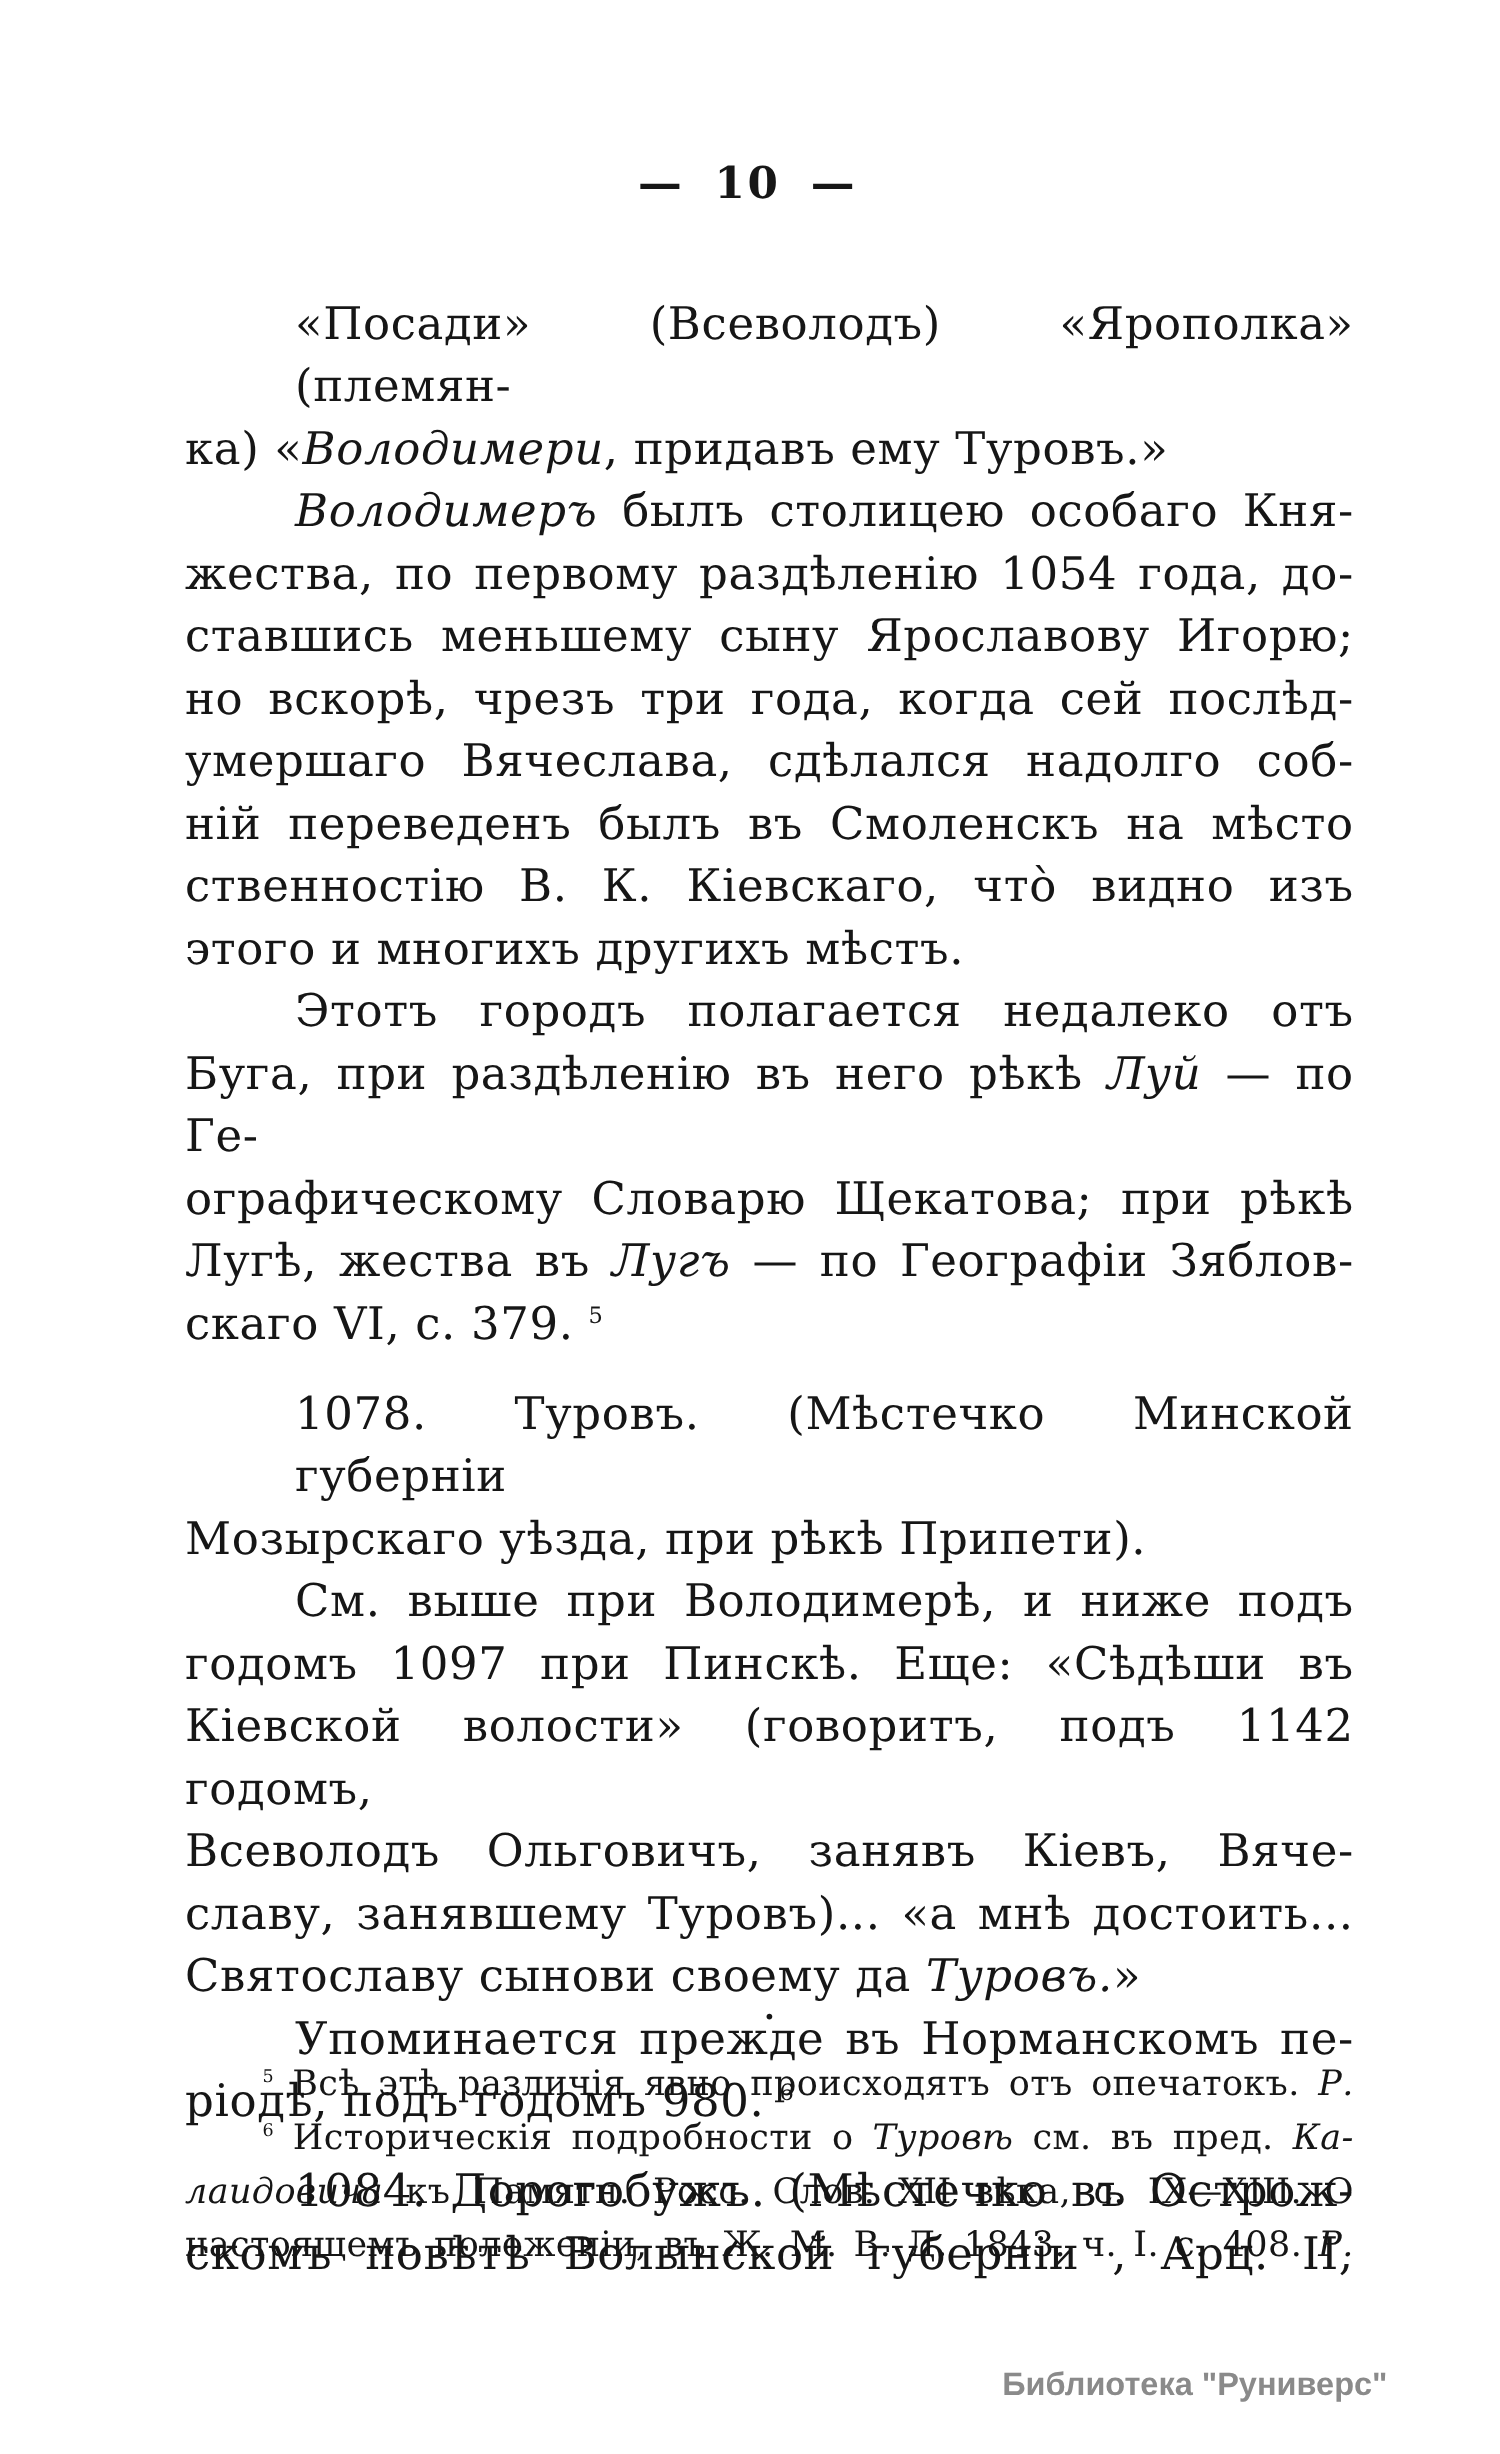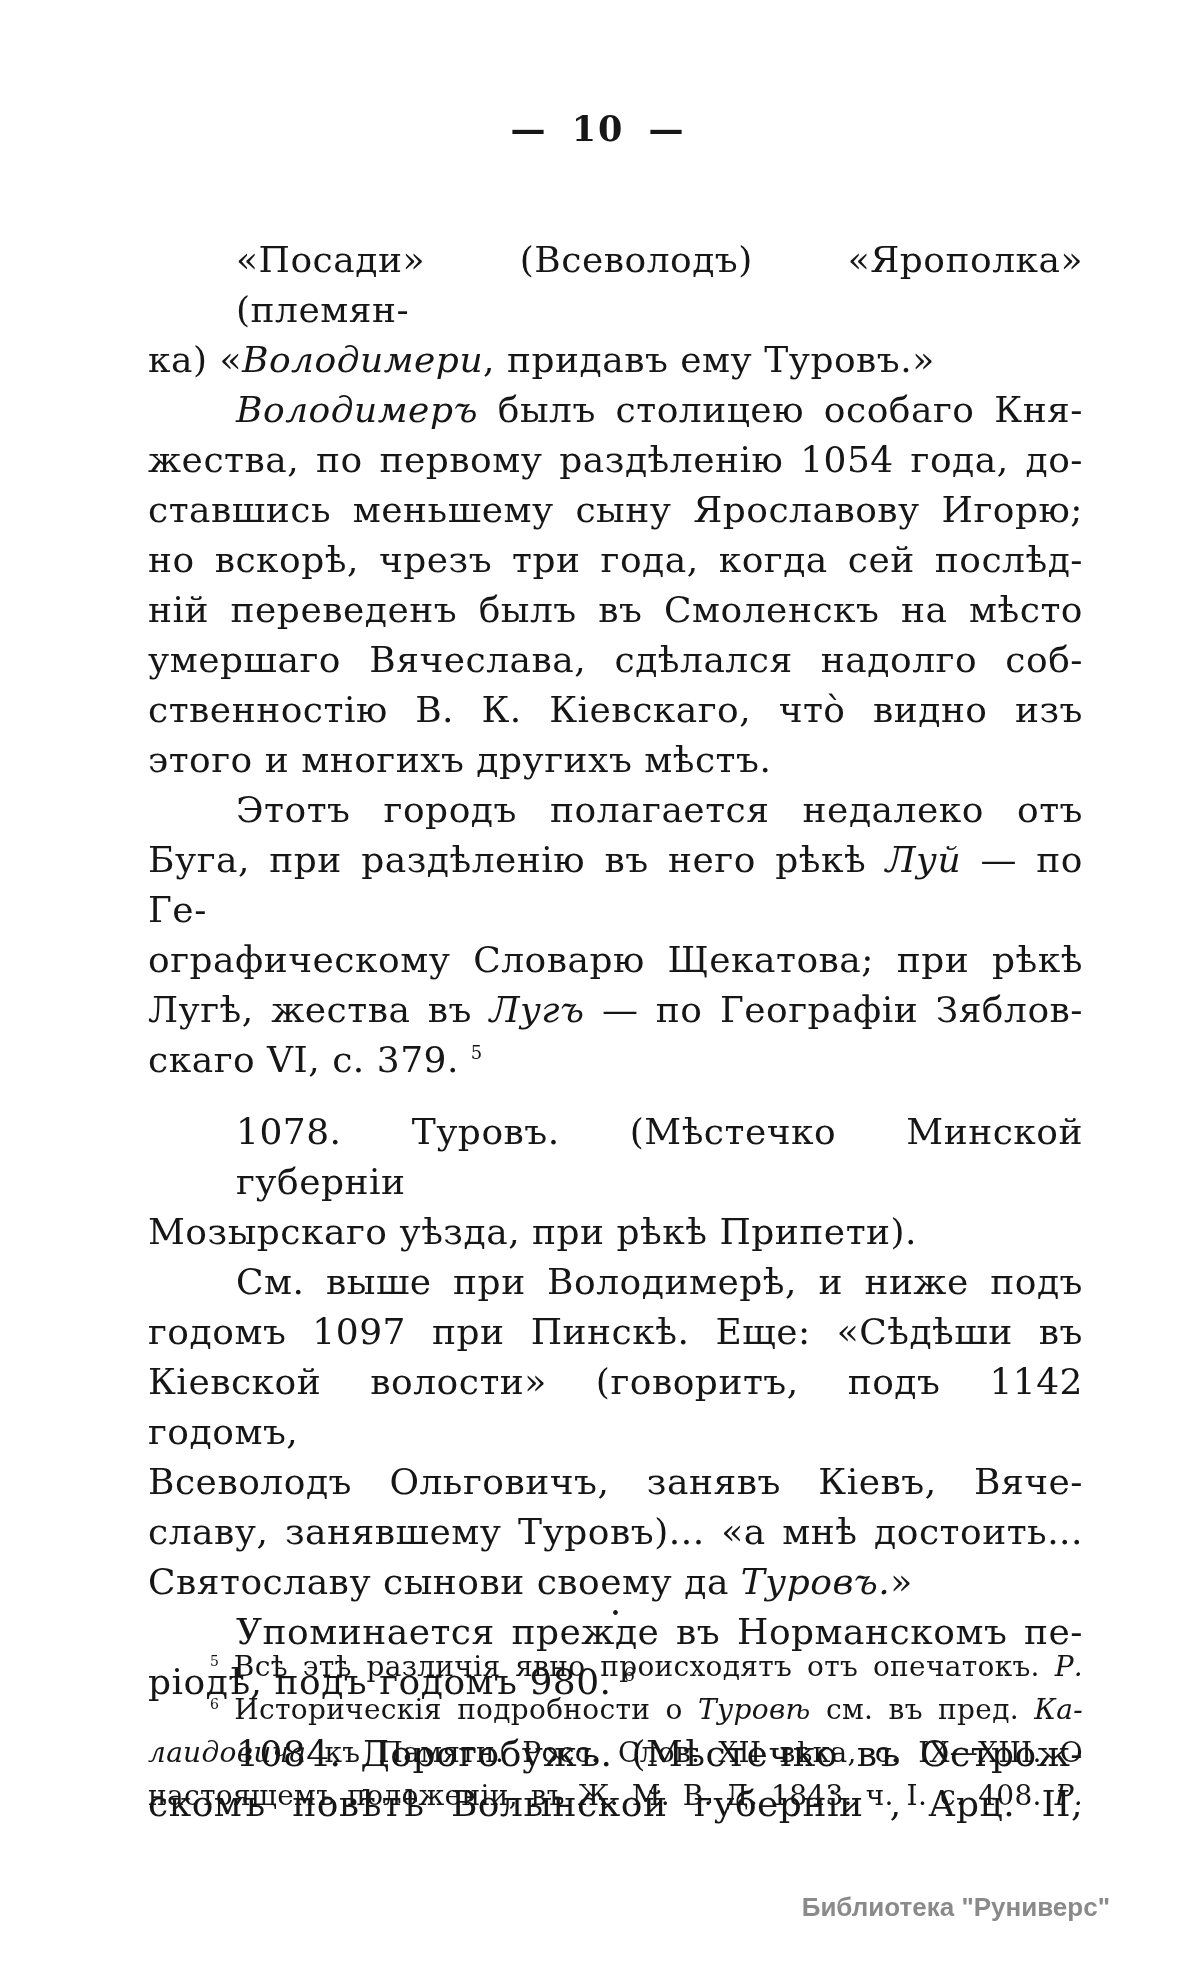--- a/index.html
+++ b/index.html
@@ -6,21 +6,21 @@
   body{
     width:1200px;height:1963px;
     background:var(--paper,#ffffff);
     position:relative;
     overflow:hidden;
     font-family:"DejaVu Serif","Liberation Serif",serif;
     color:var(--ink,#161616);
   }
   .page{position:absolute;inset:0;}
   .page-number{
-    position:absolute;top:108px;left:0;width:1196px;
+    position:absolute;top:126px;left:0;width:1196px;
     text-align:center;
     font-size:35px;font-weight:bold;
     letter-spacing:2px;word-spacing:10px;
   }
   .text-block{
     position:absolute;left:148px;top:222px;width:935px;
     font-size:36px;line-height:50px;
     letter-spacing:0.5px;
     margin-top:13px;
   }
@@ -58,22 +58,22 @@
   <div class="text-block" id="main-text">
       <div class="para">
         <div class="line jst ind"><span>«Посади» (Всеволодъ) «Ярополка» (племян-</span></div>
         <div class="line"><span>ка) «</span><span class="it">Володимери</span><span>, придавъ ему Туровъ.»</span></div>
       </div>
       <div class="para">
         <div class="line jst ind"><span class="it">Володимеръ</span><span> былъ столицею особаго Кня-</span></div>
         <div class="line jst"><span>жества, по первому раздѣленію 1054 года, до-</span></div>
         <div class="line jst"><span>ставшись меньшему сыну Ярославову Игорю;</span></div>
         <div class="line jst"><span>но вскорѣ, чрезъ три года, когда сей послѣд-</span></div>
+        <div class="line jst"><span>умершаго Вячеслава, сдѣлался надолго соб-</span></div>
         <div class="line jst"><span>ній переведенъ былъ въ Смоленскъ на мѣсто</span></div>
-        <div class="line jst"><span>умершаго Вячеслава, сдѣлался надолго соб-</span></div>
         <div class="line jst"><span>ственностію В. К. Кіевскаго, что̀ видно изъ</span></div>
         <div class="line"><span>этого и многихъ другихъ мѣстъ.</span></div>
       </div>
       <div class="para">
         <div class="line jst ind"><span>Этотъ городъ полагается недалеко отъ</span></div>
         <div class="line jst"><span>Буга, при раздѣленію въ него рѣкѣ </span><span class="it">Луй</span><span> — по Ге-</span></div>
         <div class="line jst"><span>ографическому Словарю Щекатова; при рѣкѣ</span></div>
         <div class="line jst"><span>Лугѣ, жества въ </span><span class="it">Лугъ</span><span> — по Географіи Зяблов-</span></div>
         <div class="line"><span>скаго VI, с. 379. </span><span><sup>5</sup></span></div>
       </div>

